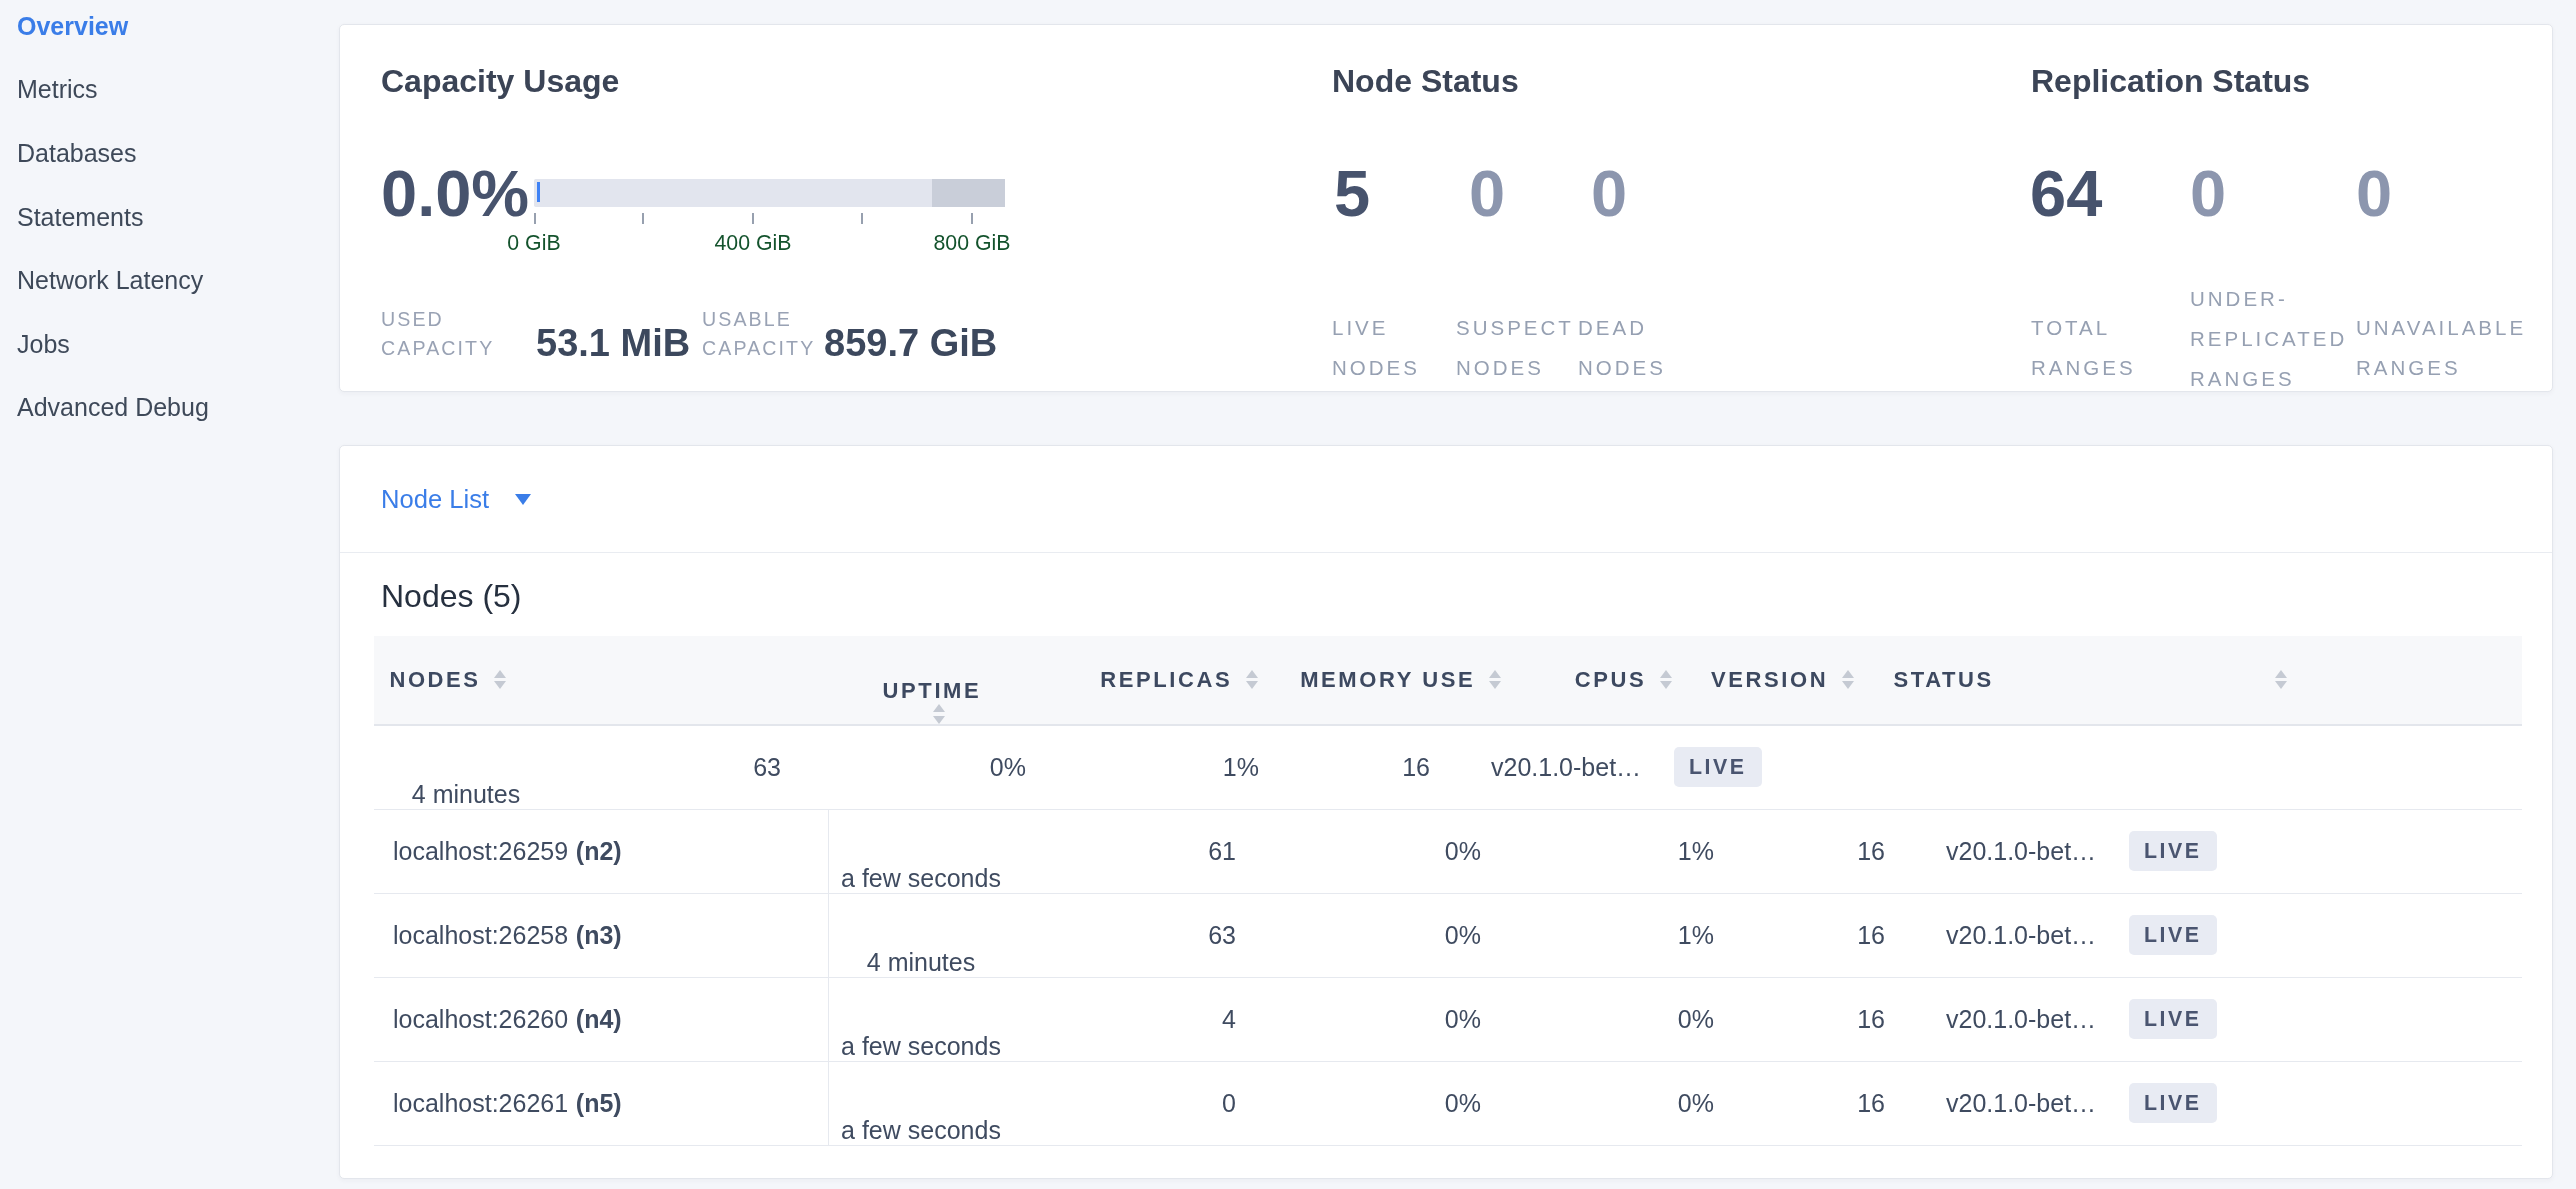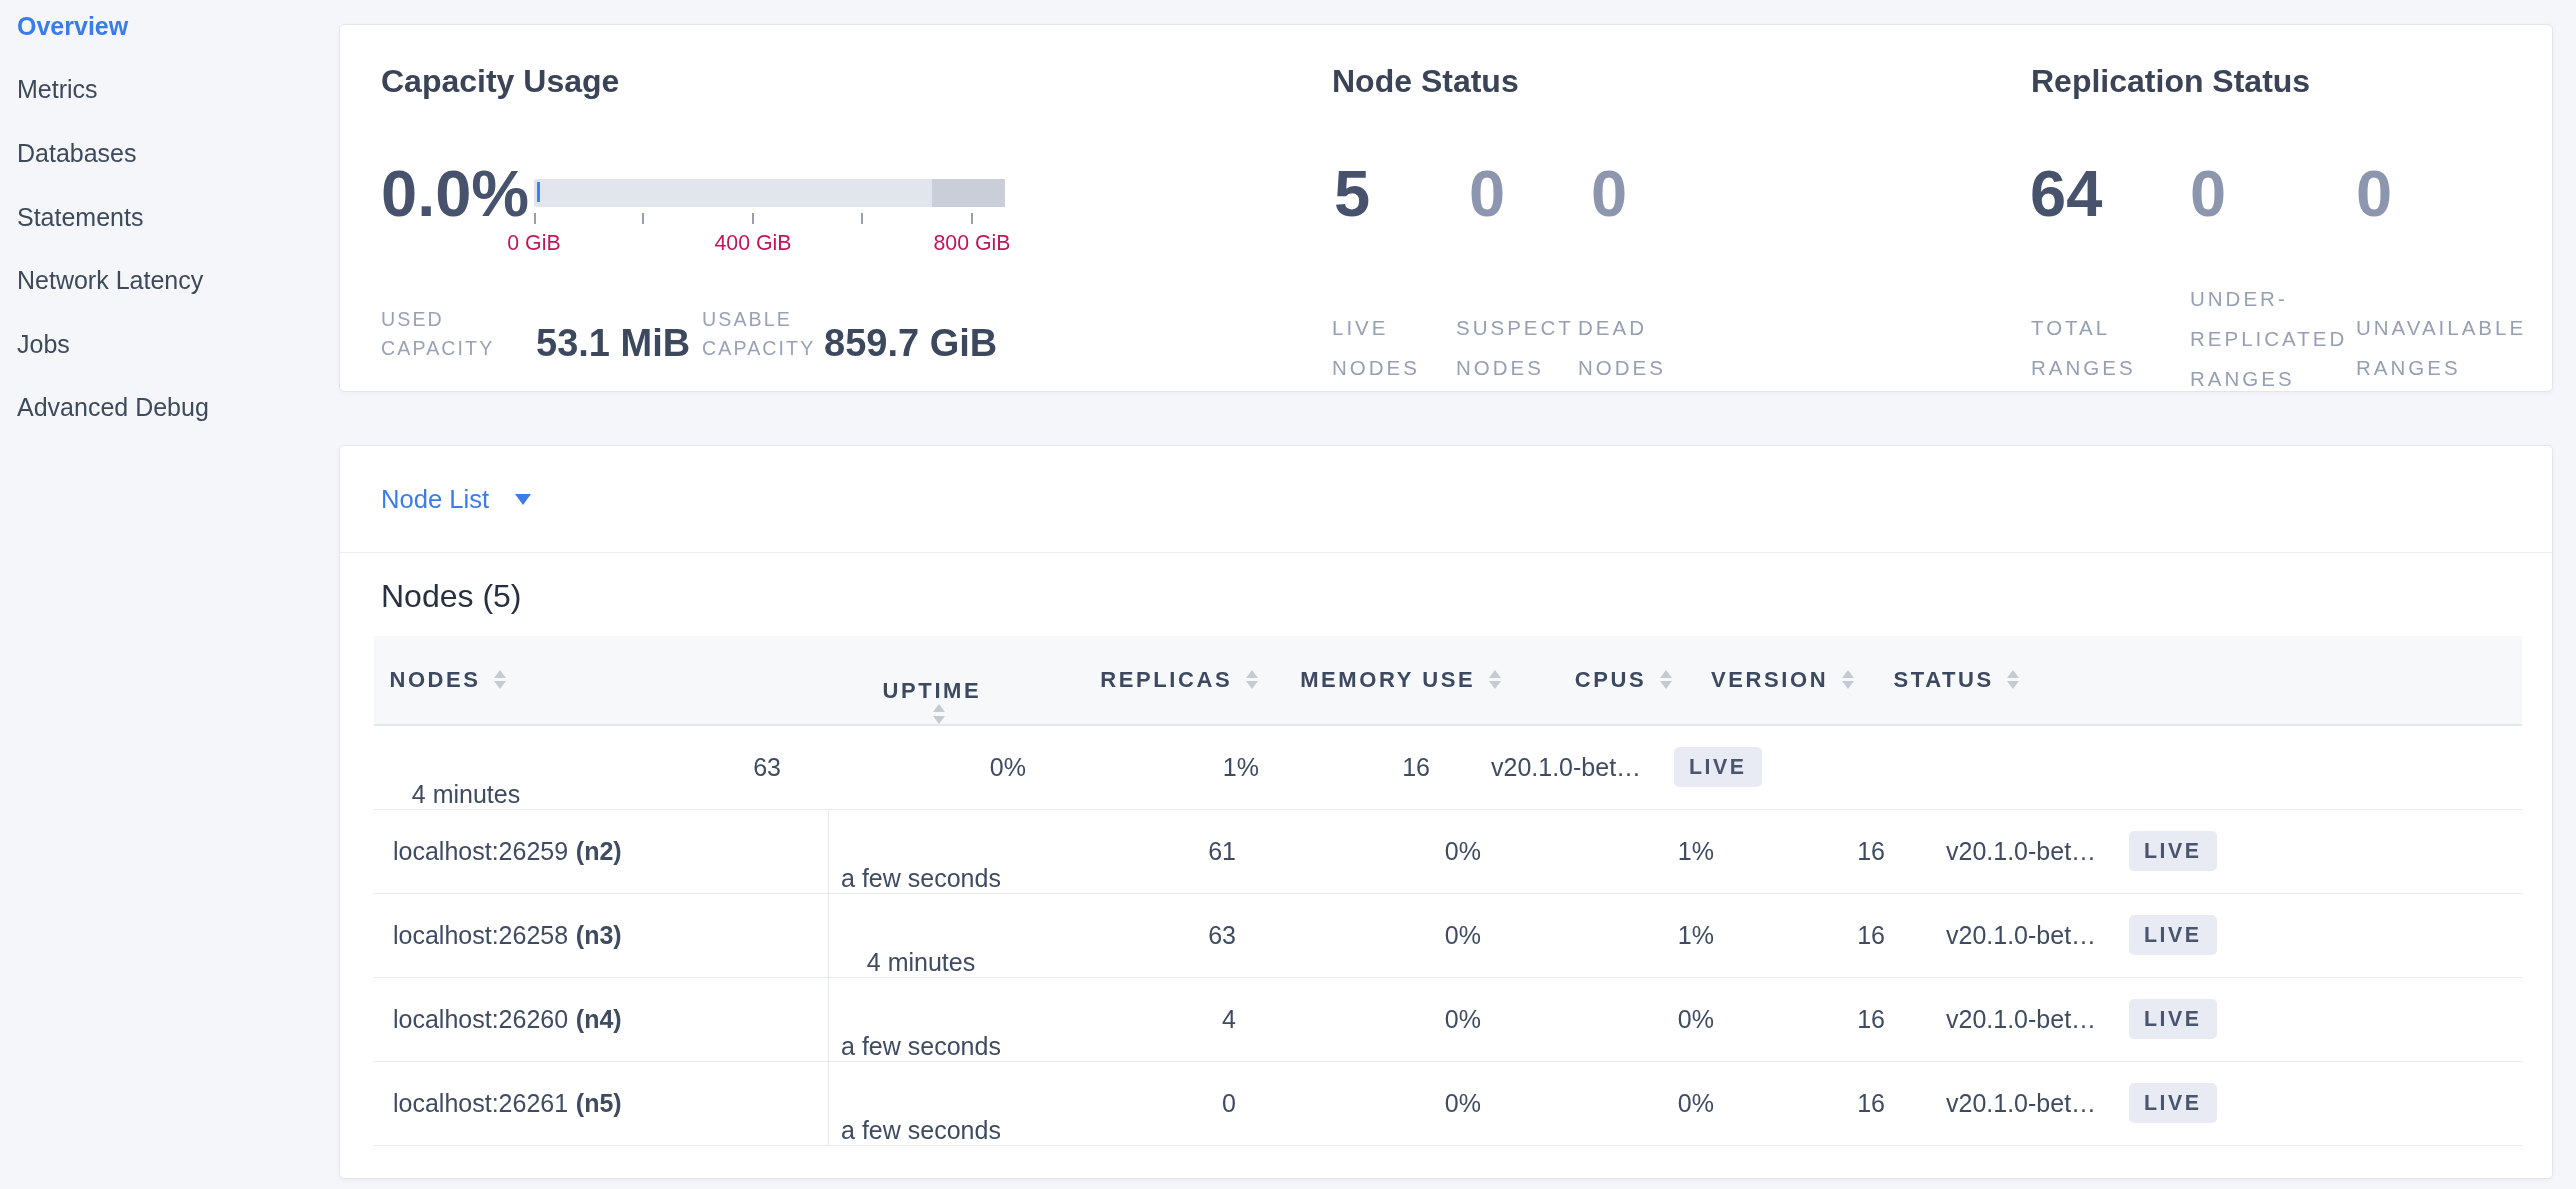--- a/index.html
+++ b/index.html
@@ -27,21 +27,21 @@
 
   .panel-title { position:absolute; top:38px; font-size:32px; font-weight:bold; color:#3b4456; }
 
   
   .big-num { position:absolute; top:135px; font-size:65px; font-weight:bold; color:#47536d; line-height:68px; }
   .big-num.muted { color:#8c96ae; }
   .gauge-bar { position:absolute; left:194px; top:154px; width:471px; height:28px; background:#e2e5ee; border-radius:1.7px; }
   .gauge-dark { position:absolute; right:0; top:0; height:100%; width:15.5%; background:#c9ced9; }
   .gauge-used { position:absolute; left:2.6px; top:3.4px; width:3.4px; height:19.6px; background:#3f82f5; }
   .axis-tick { position:absolute; top:188px; width:1.7px; height:11px; background:#97a0af; }
-  .axis-label { position:absolute; top:206px; width:136px; margin-left:-68px; text-align:center; font-size:21.3px; color:#be185d; }
+  .axis-label { position:absolute; top:206px; width:136px; margin-left:-68px; text-align:center; font-size:21.3px; color:#14532d; }
   .cap-label { position:absolute; top:280px; font-size:19.6px; letter-spacing:2.1px; color:#99a2b4; line-height:29px; width:128px; }
   .cap-value { position:absolute; top:299px; font-size:38px; font-weight:bold; color:#3c485d; line-height:39px; }
 
   .stat-label { position:absolute; font-size:20.5px; letter-spacing:3px; color:#96a0b2; line-height:40px; }
 
   
   .nl-row { height:107px; border-bottom:1.7px solid #e9ecf1; display:flex; align-items:center; padding-left:41px; cursor:pointer; }
   .nl-label { font-size:25.6px; color:#3a7de8; }
   .caret-down { width:0; height:0; border-left:8.5px solid transparent; border-right:8.5px solid transparent; border-top:11px solid #3a7de8; margin-left:25.6px; }
   .nodes-heading { margin:24px 0 0 41px; font-size:32px; font-weight:normal; color:#26303f; line-height:38px; }
@@ -58,21 +58,21 @@
   .tr { display:flex; height:84px; border-bottom:1.7px solid #e6e9ef; background:#ffffff; }
   .td { display:flex; align-items:center; height:100%; font-size:25px; color:#3f4b60; }
 
   .c1 { width:455px; padding-left:19px; }
   .c2 { width:211px; justify-content:flex-end;flex-direction:column; }
   .c3 { width:223px; justify-content:flex-end; }
   .c4 { width:235px; justify-content:flex-end; }
   .c5 { width:243px; justify-content:flex-end; }
   .c6 { width:171px; justify-content:flex-end; }
   .c7 { width:196px; padding-left:34px; }
-  .c8 { width:414px; padding-left:20.5px; }
+  .c8 { width:414px; padding-left:20.5px;justify-content:space-between; }
   .th.c1 { padding-left:15.4px; }
   .th.c2,.th.c3,.th.c4,.th.c5,.th.c6 { padding-right:5.1px; }
   .td.c2,.td.c3,.td.c5,.td.c6 { padding-right:27px; }
   .td.c4 { padding-right:17px; }
   .th.c4 .lbl { white-space:normal; width:128px; text-align:right; line-height:32px; }
   .td.c1 { border-right:1.7px solid #e6e9ef; }
   .node-id { font-weight:bold; margin-left:7.7px; }
   .badge { display:inline-block; background:#e8ebf3; color:#4a5570; font-size:21.3px; font-weight:bold; letter-spacing:2.6px; padding:7.7px 15.4px; border-radius:5.1px; line-height:24px; }
 </style>
 </head>

